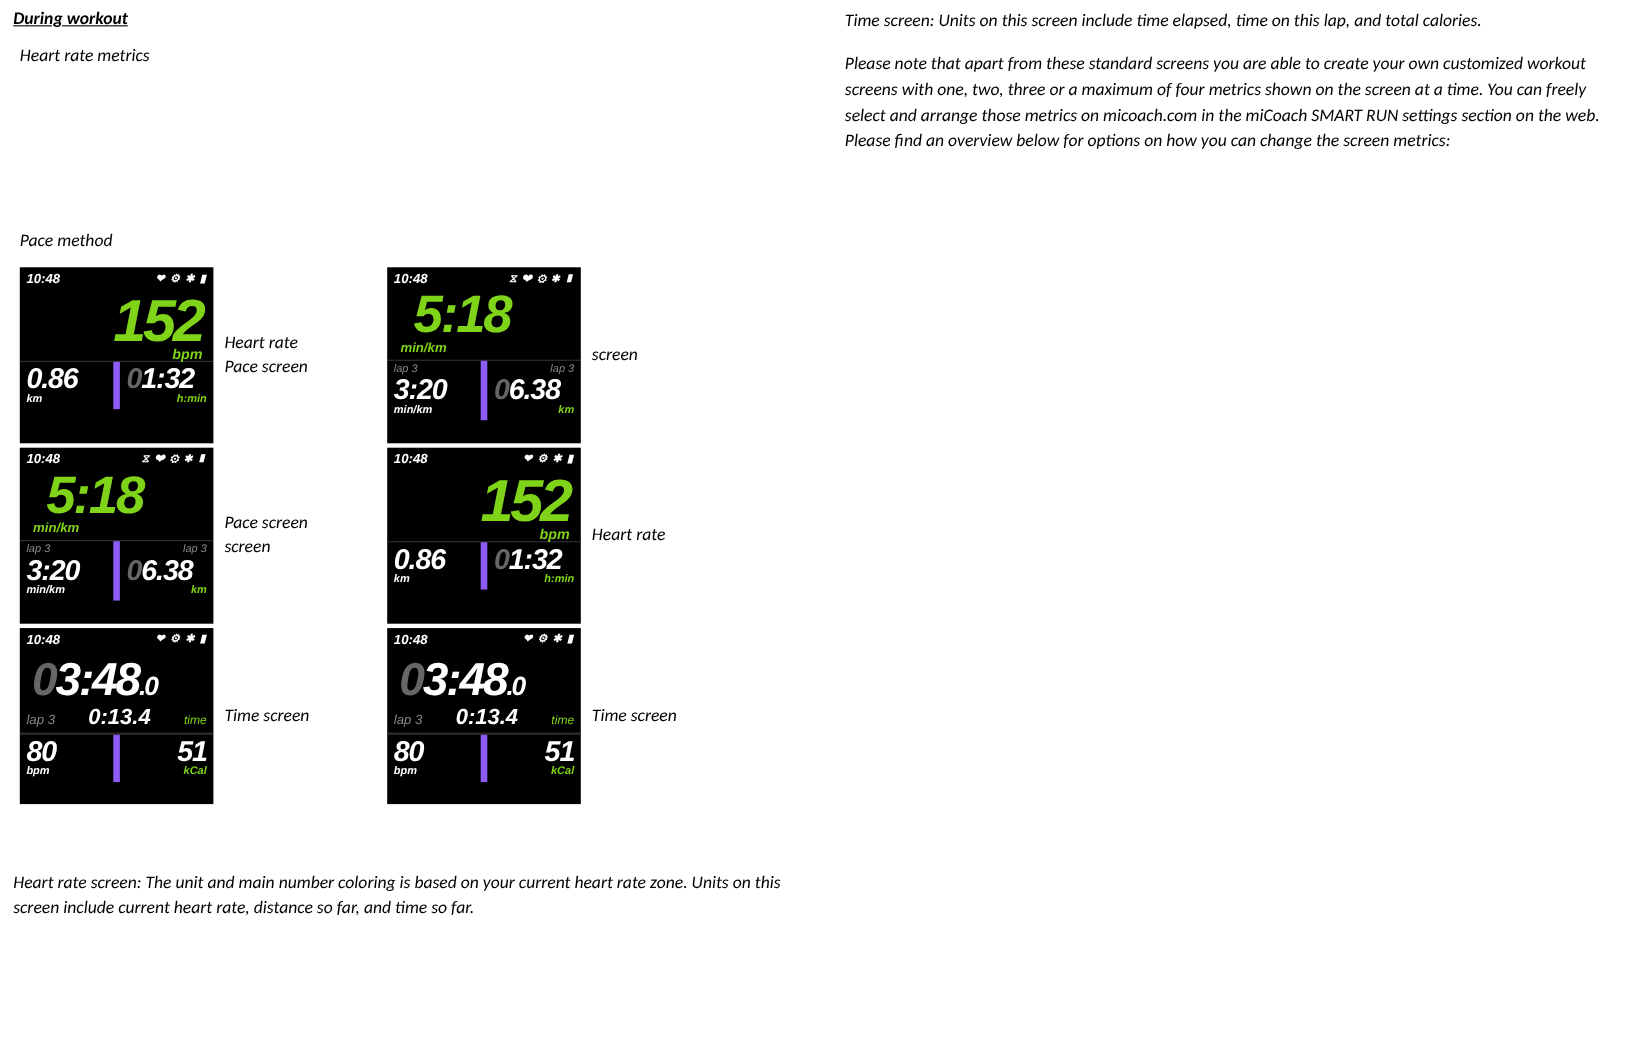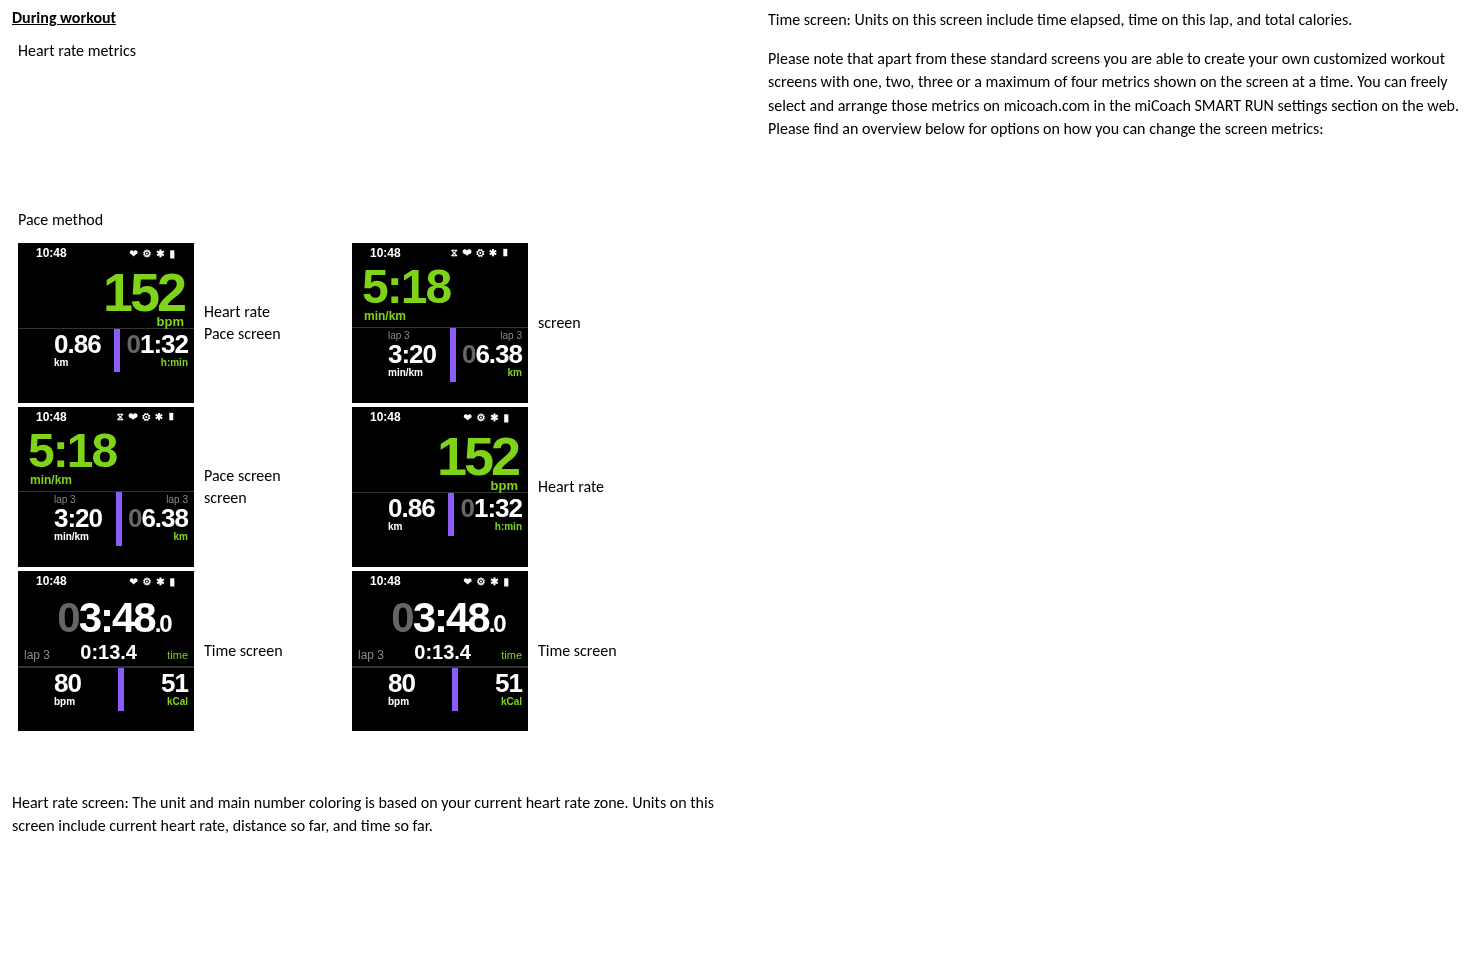--- a/index.html
+++ b/index.html
@@ -1,47 +1,47 @@
 <!DOCTYPE html>
 <html><head>
 <meta charset="utf-8">
 <style>
 * { margin: 0; padding: 0; box-sizing: border-box; }
 body { font-family: Calibri, Arial, sans-serif; font-size: 16px; color: #000; background: #fff; padding: 8px 12px; width: 1484px; }
-.columns { display: flex; gap: 52px; }
+.columns { display: flex; gap: 52px; font-style: italic; }
 .col { flex: 1; }
 .title { font-weight: 700; text-decoration: underline; margin-bottom: 14px; }
 p.body { margin-bottom: 16px; line-height: 1.45; }
 .metrics-headers { display: flex; gap: 150px; margin-bottom: 14px; margin-left: 6px; flex-direction: column; }
 .watch-grid { margin-left: 6px; }
 .watch-row { display: flex; align-items: center; margin-bottom: 4px; }
 .watch { width: 176px; height: 160px; background: #000; color: #fff; position: relative; font-family: Arial, Helvetica, sans-serif; overflow: hidden; }
 .label-cell { width: 158px; padding-left: 10px; line-height: 1.4; }
-.statusbar { display: flex; justify-content: space-between; align-items: center; height: 20px; padding: 0 18px; font-size: 12px; font-weight: 700; }
+.statusbar { display: flex; justify-content: space-between; align-items: center; height: 20px; padding: 0 6px; font-size: 12px; font-weight: 700; }
 .statusbar .icons { display: flex; gap: 3px; align-items: center; font-size: 10px; letter-spacing: 1px; }
 .big-green { color: #7fd319; font-size: 54px; font-weight: 700; line-height: 1; letter-spacing: -3px; text-align: left; padding: 2px 10px 0 10px; }
 .big-green .unit { font-size: 13px; color: #7fd319; font-weight: 700; display: block; letter-spacing: 0; margin-top: -4px; margin-left: 6px; }
-.sub-row { display: flex; border-top: 1px solid #333; padding-left: 30px; }
+.sub-row { display: flex; border-top: 1px solid #333; }
 .sub-cell { flex: 1; padding: 2px 6px 4px 6px; }
 .sub-cell + .sub-cell { border-left: 6px solid #8b5cf6; }
 .sub-label { font-size: 10px; color: #888; }
 .sub-label-r { font-size: 10px; color: #888; text-align: right; }
 .sub-val { font-size: 26px; font-weight: 700; color: #fff; line-height: 1; letter-spacing: -1px; }
 .sub-val .grey { color: #666; }
 .sub-unit { font-size: 10px; font-weight: 700; }
 .sub-unit.white { color: #fff; }
 .sub-unit.green { color: #7fd319; }
-.time-big { font-size: 42px; font-weight: 700; color: #fff; line-height: 1; letter-spacing: -2px; padding: 6px 6px 2px 22px; text-align: center; }
+.time-big { font-size: 42px; font-weight: 700; color: #fff; line-height: 1; letter-spacing: -2px; padding: 6px 6px 2px 11px; }
 .time-big .grey { color: #666; }
 .time-big .small { font-size: 24px; }
 .lap-row { display: flex; justify-content: space-between; align-items: baseline; padding: 0 6px 2px 6px; font-size: 12px; border-bottom: 1px solid #333; }
 .lap-row .lap { color: #888; }
 .lap-row .lapval { color: #fff; font-weight: 700; font-size: 20px; }
 .lap-row .time-lbl { color: #7fd319; font-size: 11px; }
-.pace-main { color: #7fd319; font-size: 48px; font-weight: 700; line-height: 1; letter-spacing: -2px; padding: 0 10px; }
+.pace-main { color: #7fd319; font-size: 48px; font-weight: 700; line-height: 1; letter-spacing: -2px; padding: 0 24px; }
 .pace-unit { color: #7fd319; font-size: 12px; font-weight: 700; padding-left: 12px; margin-top: -2px; }
 .hr-center .big-green { text-align: right; }
 </style>
 </head>
 <body>
 
 <div class="columns">
   <div class="col">
     <p class="title">During workout</p>
 

